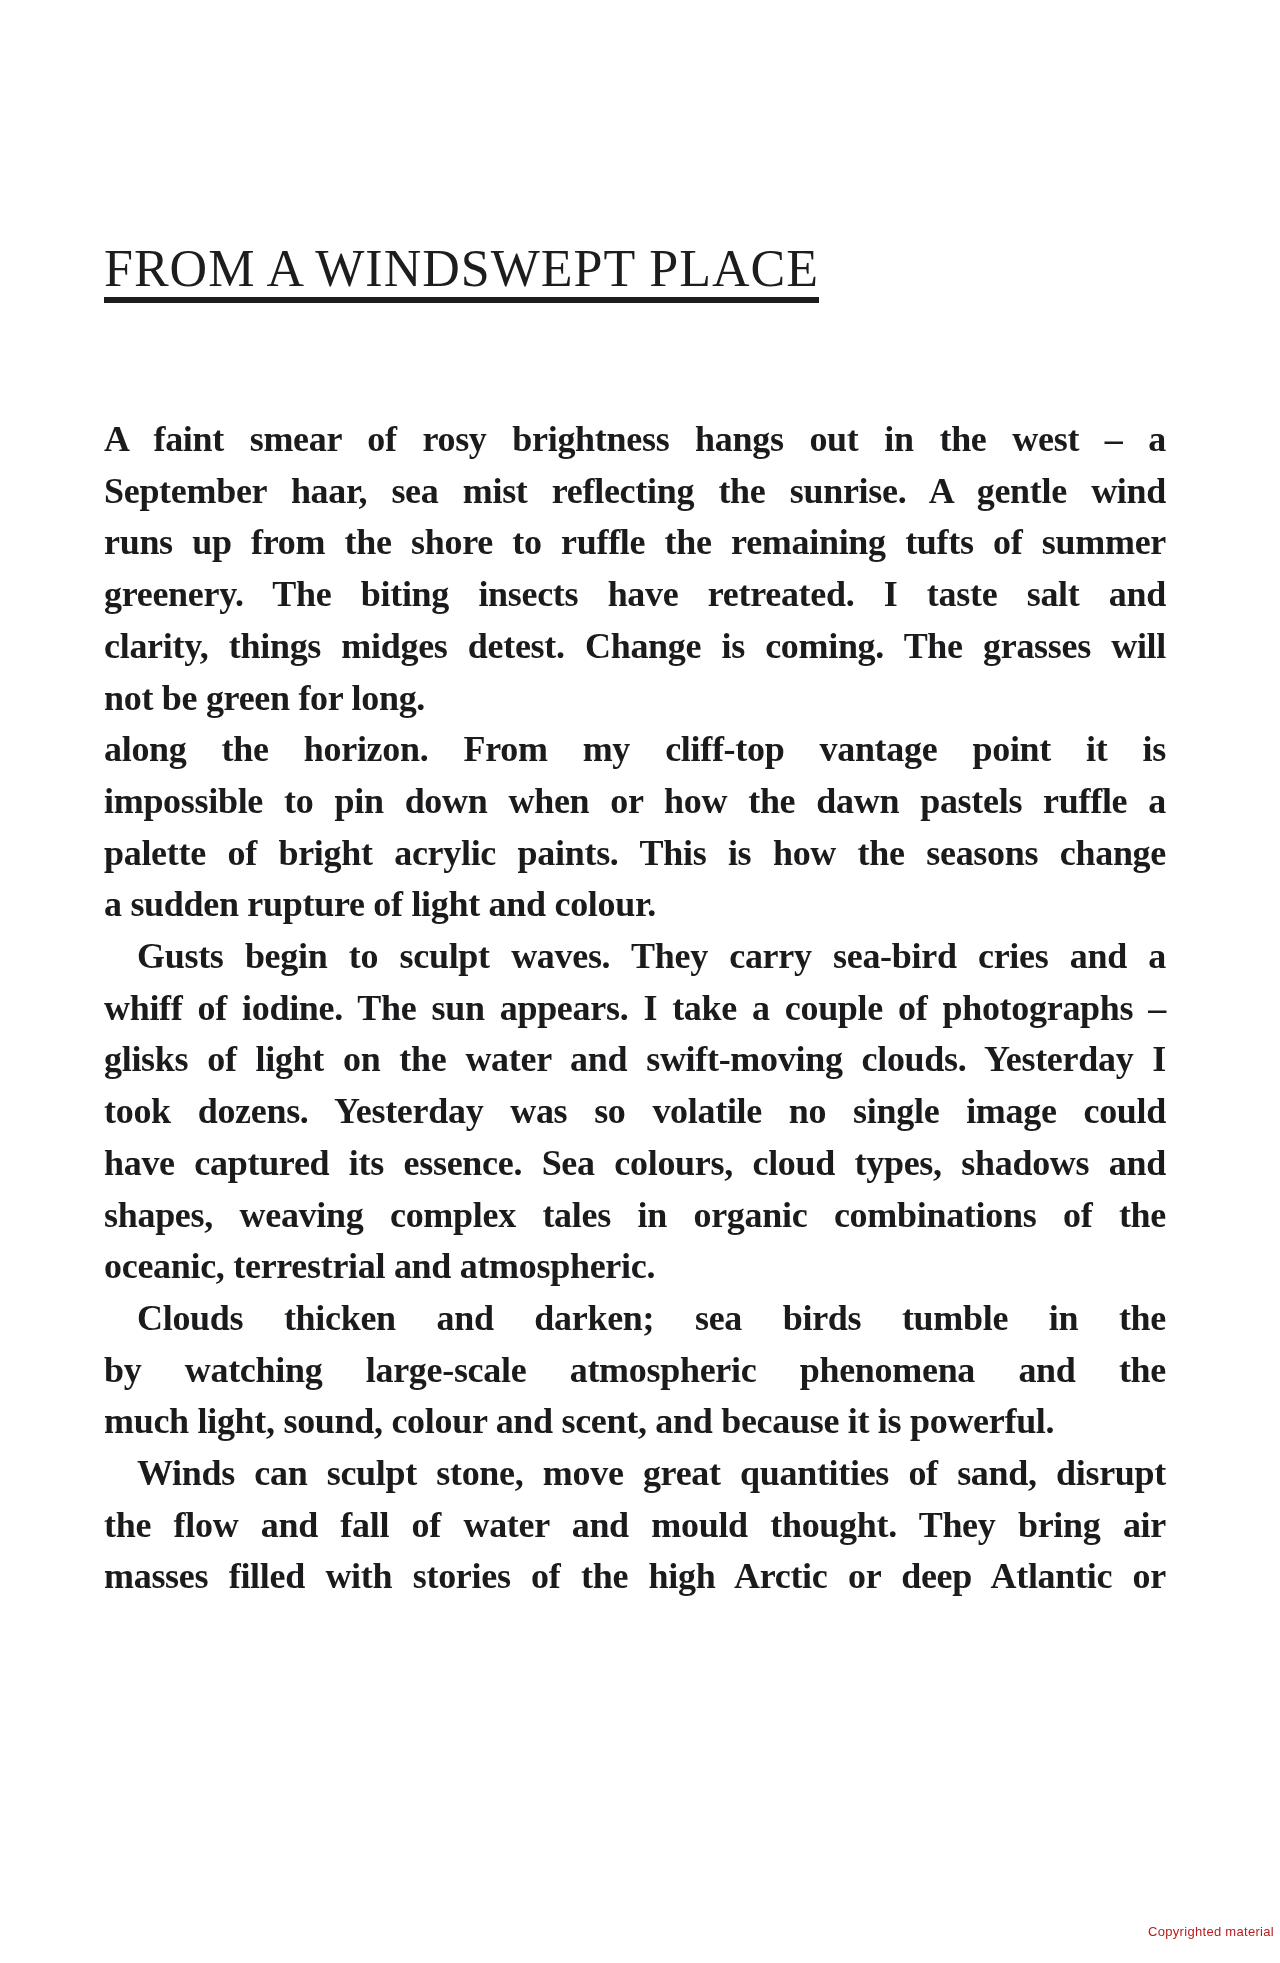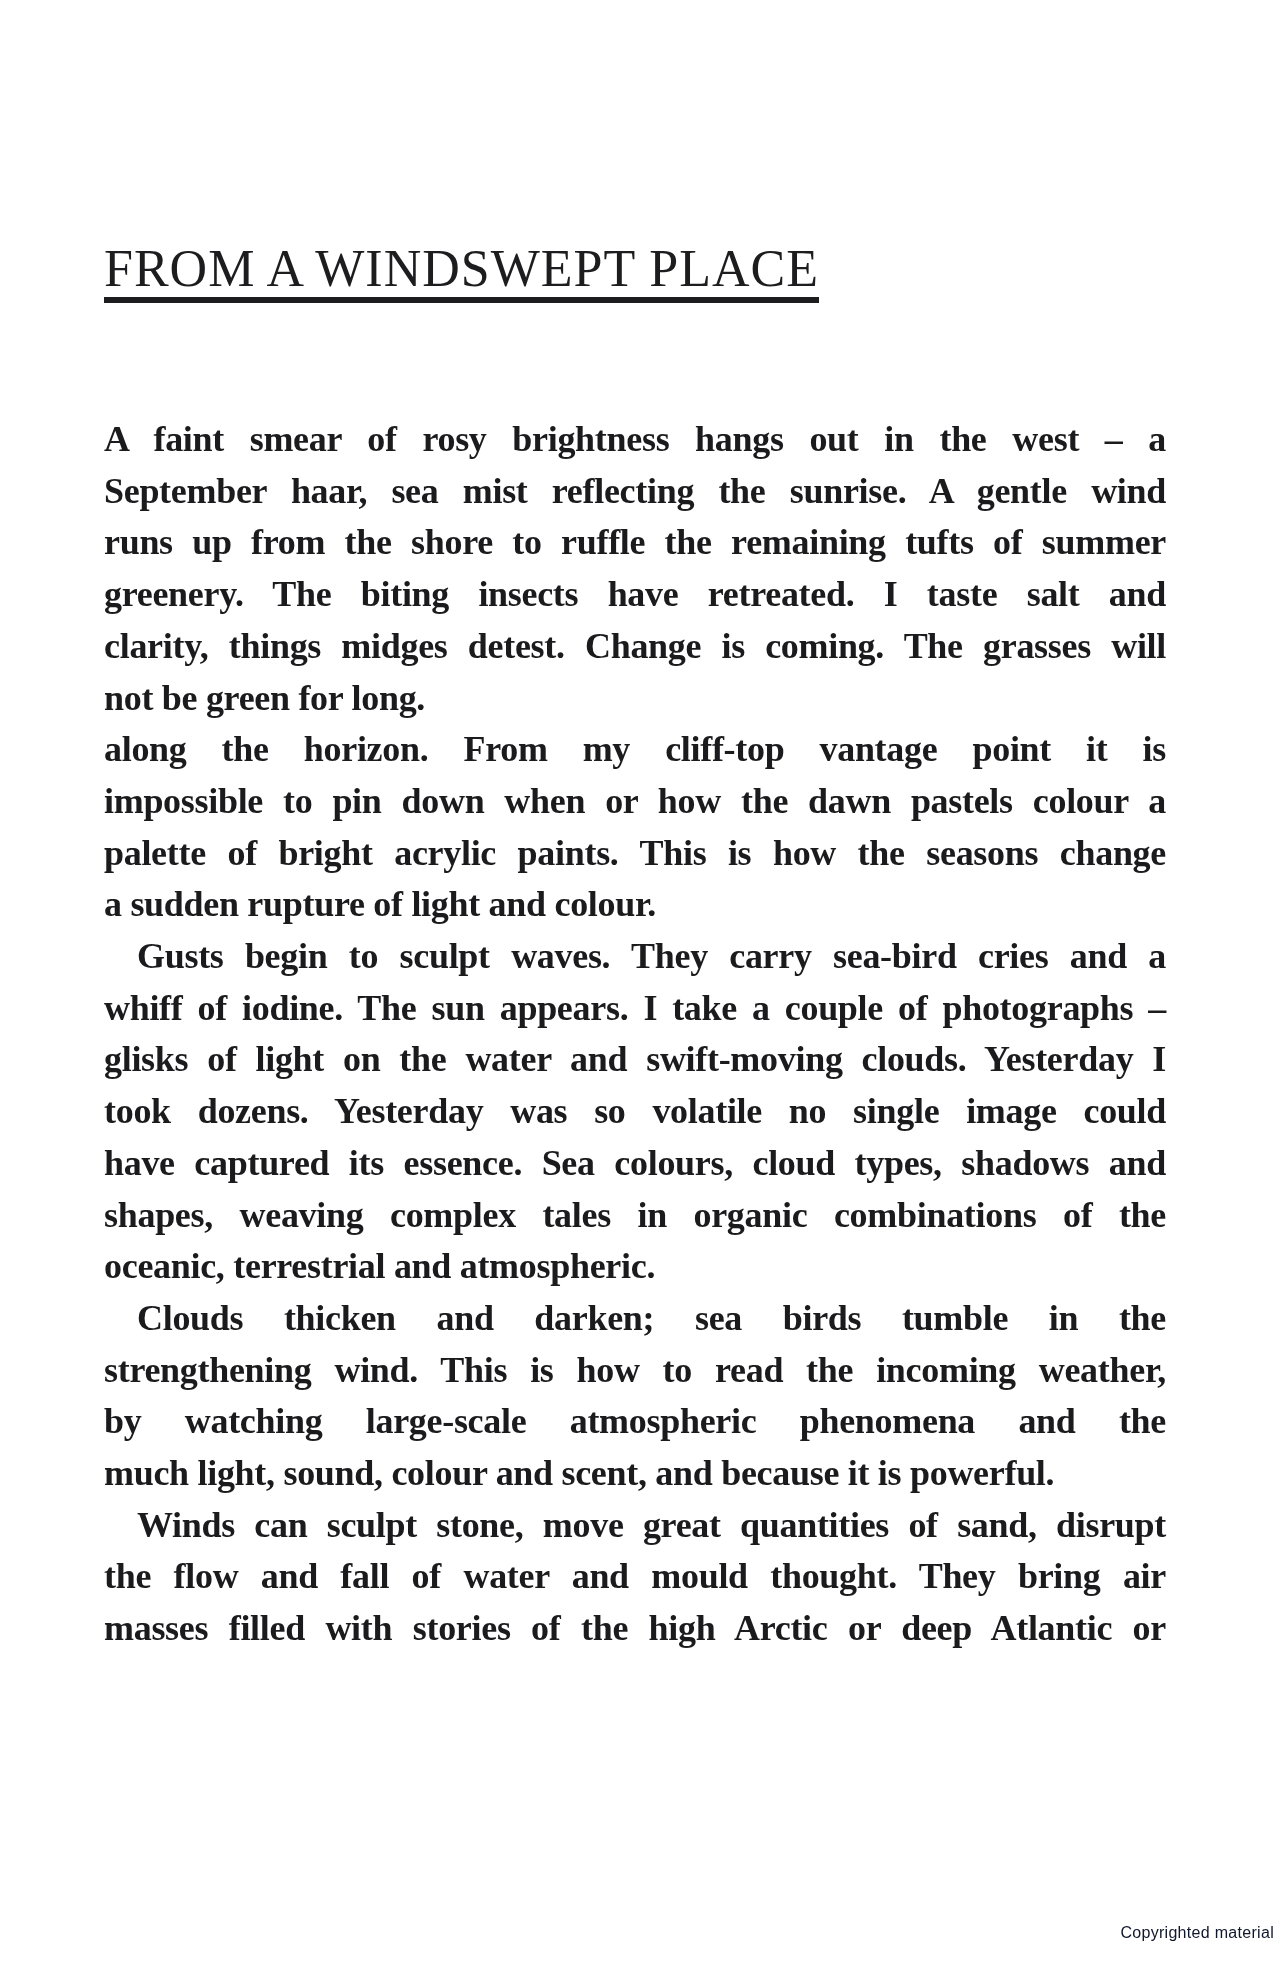--- a/index.html
+++ b/index.html
@@ -51,51 +51,50 @@
     -moz-text-align-last: left;
   }
   .text-line.indent-first {
     text-indent: 33px;
   }
   .watermark {
     position: absolute;
     right: 14px;
     top: 1924px;
     font-family: "Liberation Sans", sans-serif;
-    font-size: 16px;
+    font-size: 13px;
     letter-spacing: 0.3px;
-    color: #0f172a;
+    color: #b91c1c;
   }
 </style>
 </head>
 <body>
 
 <div class="page">
   <h1 class="chapter-title">FROM A WINDSWEPT PLACE</h1>
 
   <div class="body-text" id="body-text">
       <div class="text-line">A faint smear of rosy brightness hangs out in the west – a</div>
       <div class="text-line">September haar, sea mist reflecting the sunrise. A gentle wind</div>
       <div class="text-line">runs up from the shore to ruffle the remaining tufts of summer</div>
       <div class="text-line">greenery. The biting insects have retreated. I taste salt and</div>
       <div class="text-line">clarity, things midges detest. Change is coming. The grasses will</div>
       <div class="text-line para-last">not be green for long.</div>
       <div class="text-line">along the horizon. From my cliff-top vantage point it is</div>
-      <div class="text-line">impossible to pin down when or how the dawn pastels colour a</div>
+      <div class="text-line">impossible to pin down when or how the dawn pastels ruffle a</div>
       <div class="text-line">palette of bright acrylic paints. This is how the seasons change</div>
       <div class="text-line para-last">a sudden rupture of light and colour.</div>
       <div class="text-line indent-first">Gusts begin to sculpt waves. They carry sea-bird cries and a</div>
       <div class="text-line">whiff of iodine. The sun appears. I take a couple of photographs –</div>
       <div class="text-line">glisks of light on the water and swift-moving clouds. Yesterday I</div>
       <div class="text-line">took dozens. Yesterday was so volatile no single image could</div>
       <div class="text-line">have captured its essence. Sea colours, cloud types, shadows and</div>
       <div class="text-line">shapes, weaving complex tales in organic combinations of the</div>
       <div class="text-line para-last">oceanic, terrestrial and atmospheric.</div>
       <div class="text-line indent-first">Clouds thicken and darken; sea birds tumble in the</div>
-      <div class="text-line">strengthening wind. This is how to read the incoming weather,</div>
       <div class="text-line">by watching large-scale atmospheric phenomena and the</div>
       <div class="text-line para-last">much light, sound, colour and scent, and because it is powerful.</div>
       <div class="text-line indent-first">Winds can sculpt stone, move great quantities of sand, disrupt</div>
       <div class="text-line">the flow and fall of water and mould thought. They bring air</div>
       <div class="text-line">masses filled with stories of the high Arctic or deep Atlantic or</div>
     </div>
 
   <div class="watermark">Copyrighted material</div>
 </div>
 

